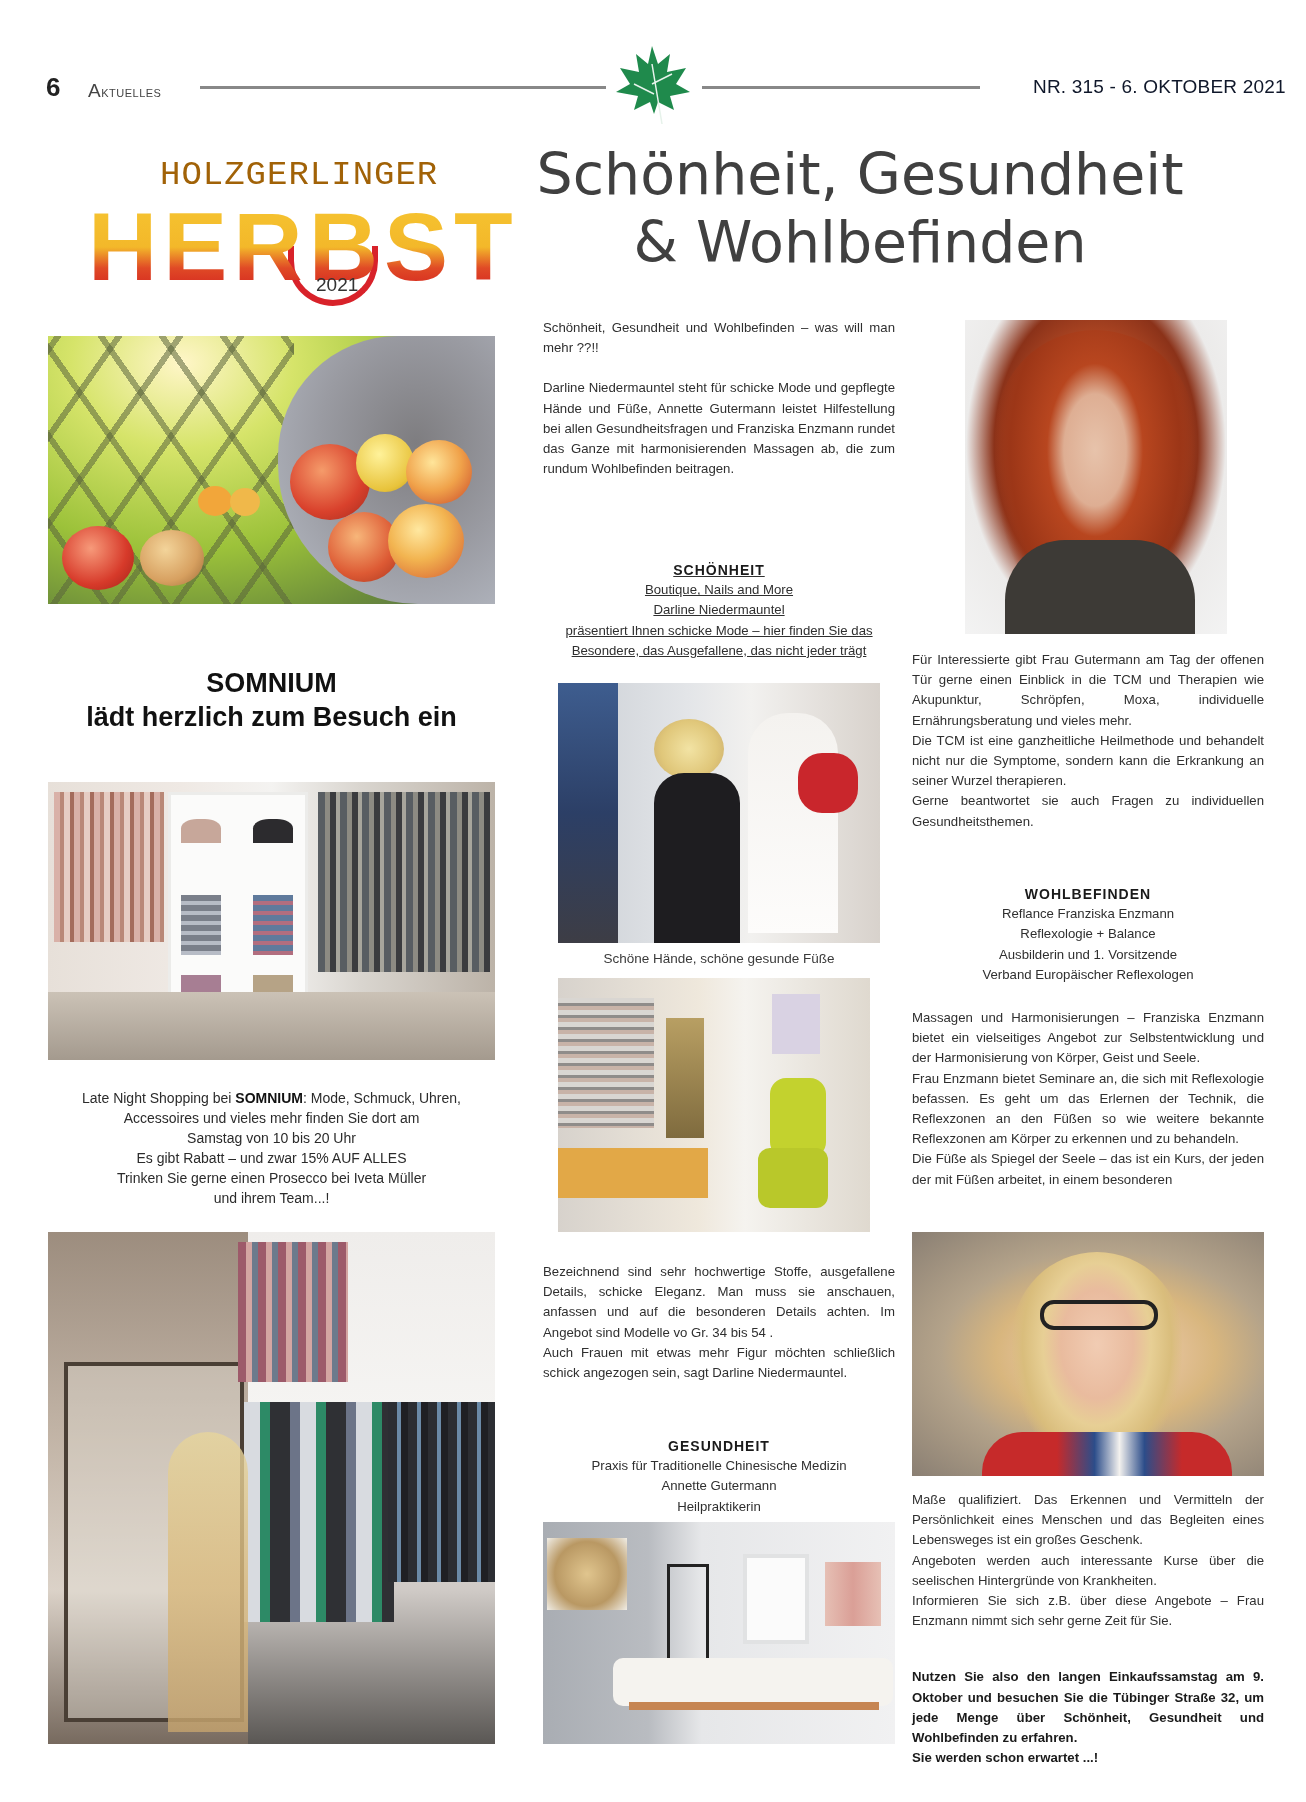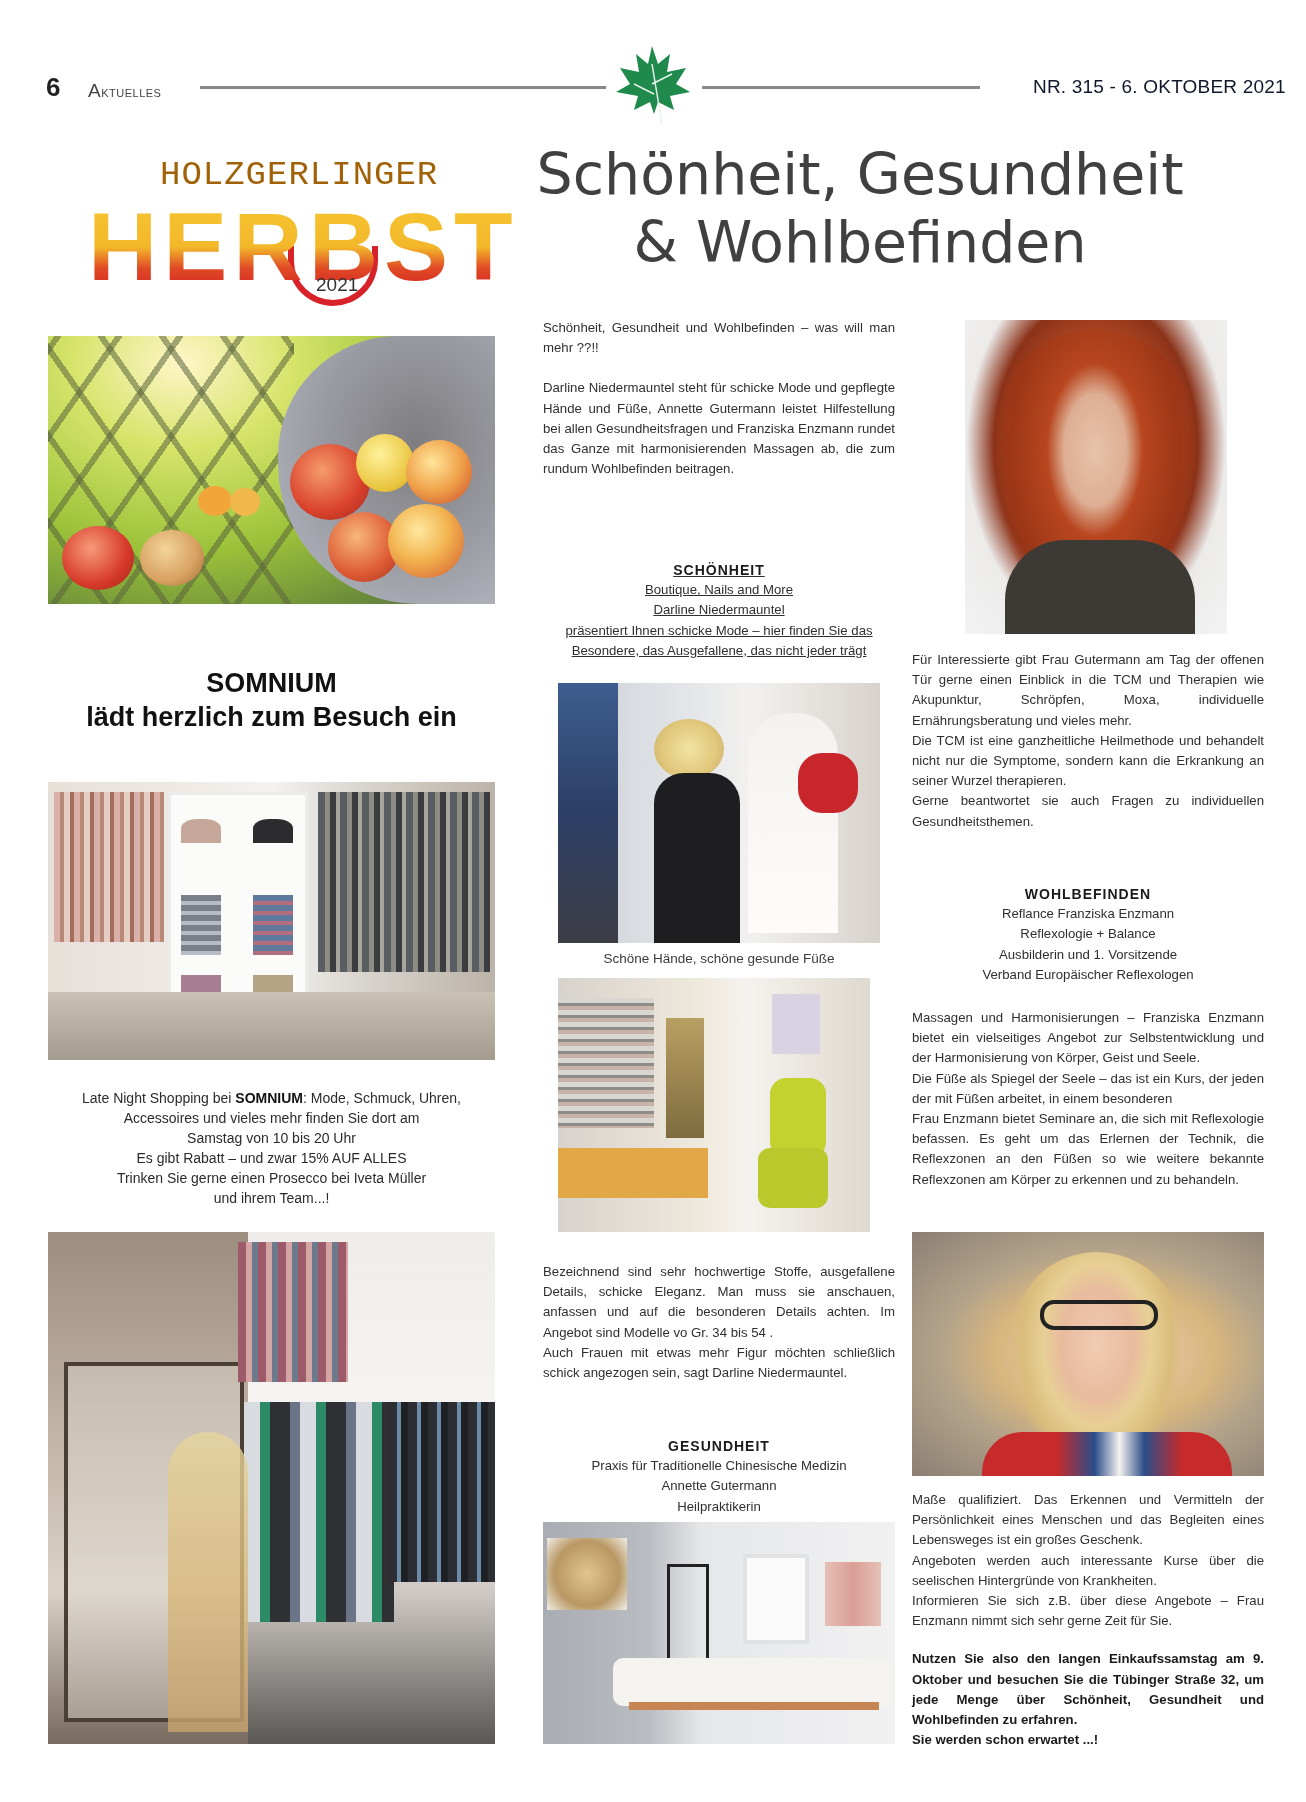--- a/index.html
+++ b/index.html
@@ -215,29 +215,29 @@
 <div class="col-right center" style="top:884px;">
   <div class="sec-h">WOHLBEFINDEN</div>
   <div>Reflance Franziska Enzmann</div>
   <div>Reflexologie + Balance</div>
   <div>Ausbilderin und 1. Vorsitzende</div>
   <div>Verband Europäischer Reflexologen</div>
 </div>
 
 <div class="col-right justify" style="top:1008px;">
   <p>Massagen und Harmonisierungen – Franziska Enzmann bietet ein vielseitiges Angebot zur Selbstentwicklung und der Harmonisierung von Körper, Geist und Seele.</p>
+  <p>Frau Enzmann bietet Seminare an, die sich mit Reflexologie befassen. Es geht um das Erlernen der Technik, die Reflexzonen an den Füßen so wie weitere bekannte Reflexzonen am Körper zu erkennen und zu behandeln.</p>
   <p>Die Füße als Spiegel der Seele – das ist ein Kurs, der jeden der mit Füßen arbeitet, in einem besonderen</p>
-  <p>Frau Enzmann bietet Seminare an, die sich mit Reflexologie befassen. Es geht um das Erlernen der Technik, die Reflexzonen an den Füßen so wie weitere bekannte Reflexzonen am Körper zu erkennen und zu behandeln.</p>
 </div>
 
 <div class="img img-woman2">
   <div style="position:absolute;left:100px;top:20px;width:170px;height:220px;border-radius:90px 90px 30px 30px;background:radial-gradient(ellipse at 50% 42%,#f1ccb3 0%,#e9bb9e 30%,#e7cf95 45%,#d9bd7c 62%,transparent 72%);"></div>
   <div style="position:absolute;left:128px;top:68px;width:118px;height:30px;border:4px solid #222;border-radius:14px;"></div>
   <div style="position:absolute;left:70px;top:200px;width:250px;height:44px;background:linear-gradient(90deg,#c62a2a 0%,#c62a2a 30%,#2c4d8a 45%,#f3f1ee 55%,#2c4d8a 65%,#c62a2a 80%);border-radius:40px 40px 0 0;"></div>
 </div>
 
 <div class="col-right justify" style="top:1490px;">
   <p>Maße qualifiziert. Das Erkennen und Vermitteln der Persönlichkeit eines Menschen und das Begleiten eines Lebensweges ist ein großes Geschenk.</p>
   <p>Angeboten werden auch interessante Kurse über die seelischen Hintergründe von Krankheiten.</p>
   <p>Informieren Sie sich z.B. über diese Angebote – Frau Enzmann nimmt sich sehr gerne Zeit für Sie.</p>
-  <p class="bold-par" style="margin-top:18px;">Nutzen Sie also den langen Einkaufssamstag am 9. Oktober und besuchen Sie die Tübinger Straße 32, um jede Menge über Schönheit, Gesundheit und Wohlbefinden zu erfahren.</p>
+  <p class="bold-par" style="margin-top:36px;">Nutzen Sie also den langen Einkaufssamstag am 9. Oktober und besuchen Sie die Tübinger Straße 32, um jede Menge über Schönheit, Gesundheit und Wohlbefinden zu erfahren.</p>
   <p class="bold-par">Sie werden schon erwartet ...!</p>
 </div>
 
 </body></html>

